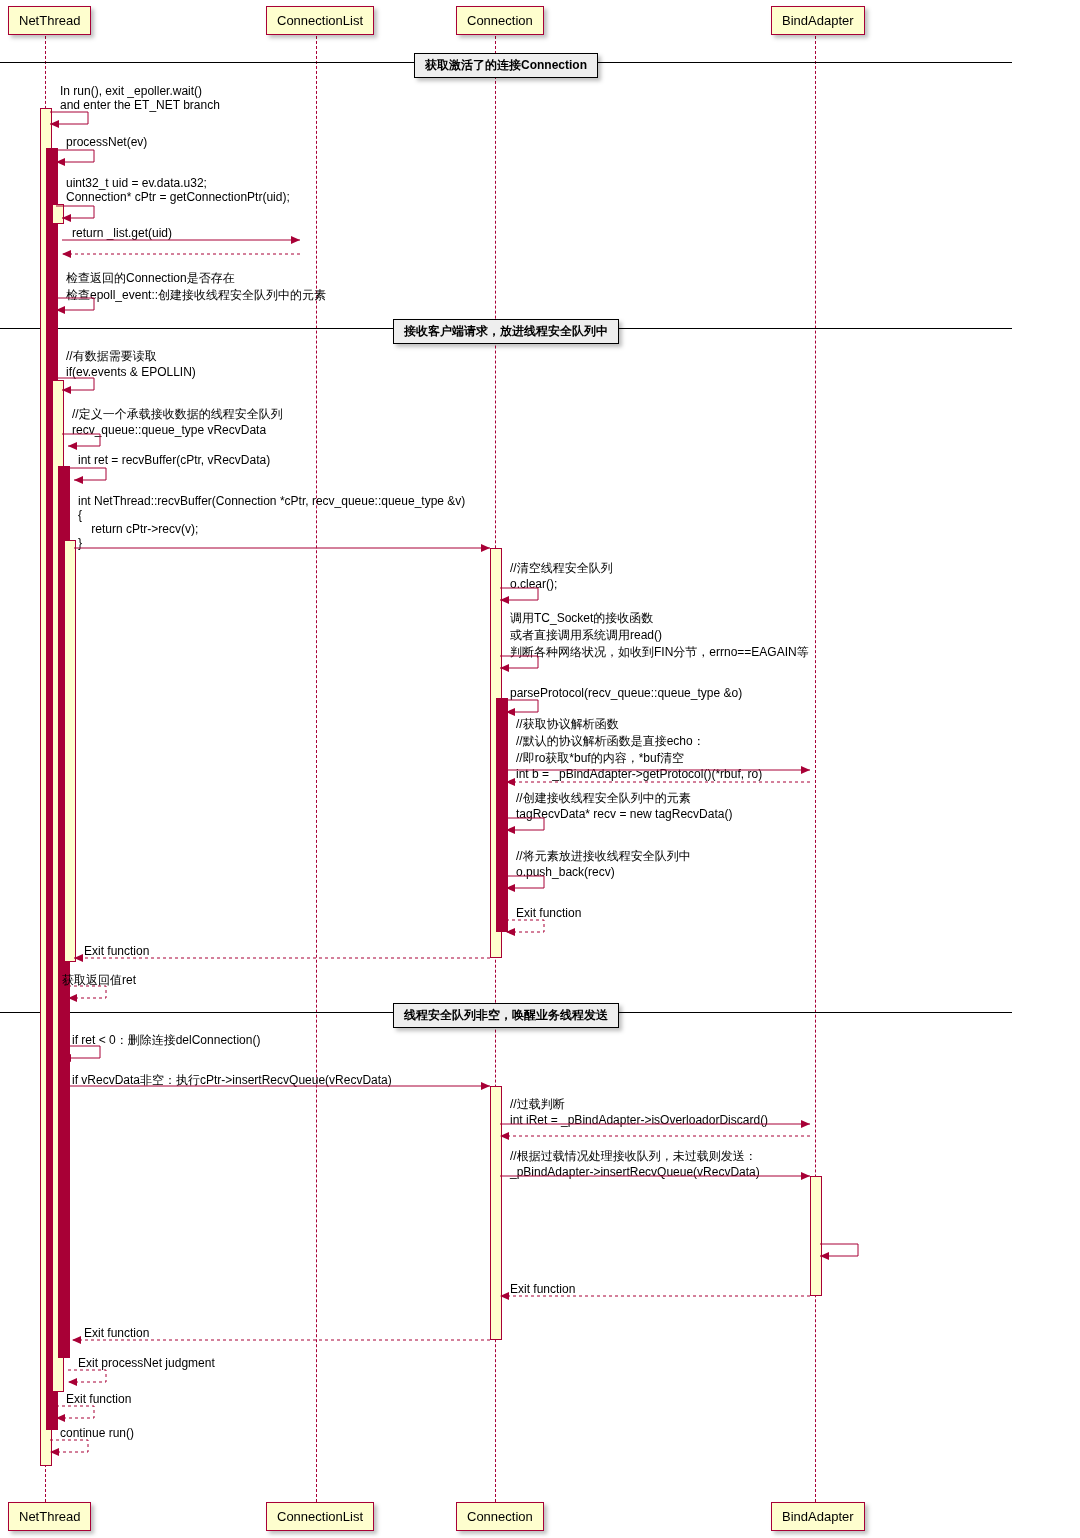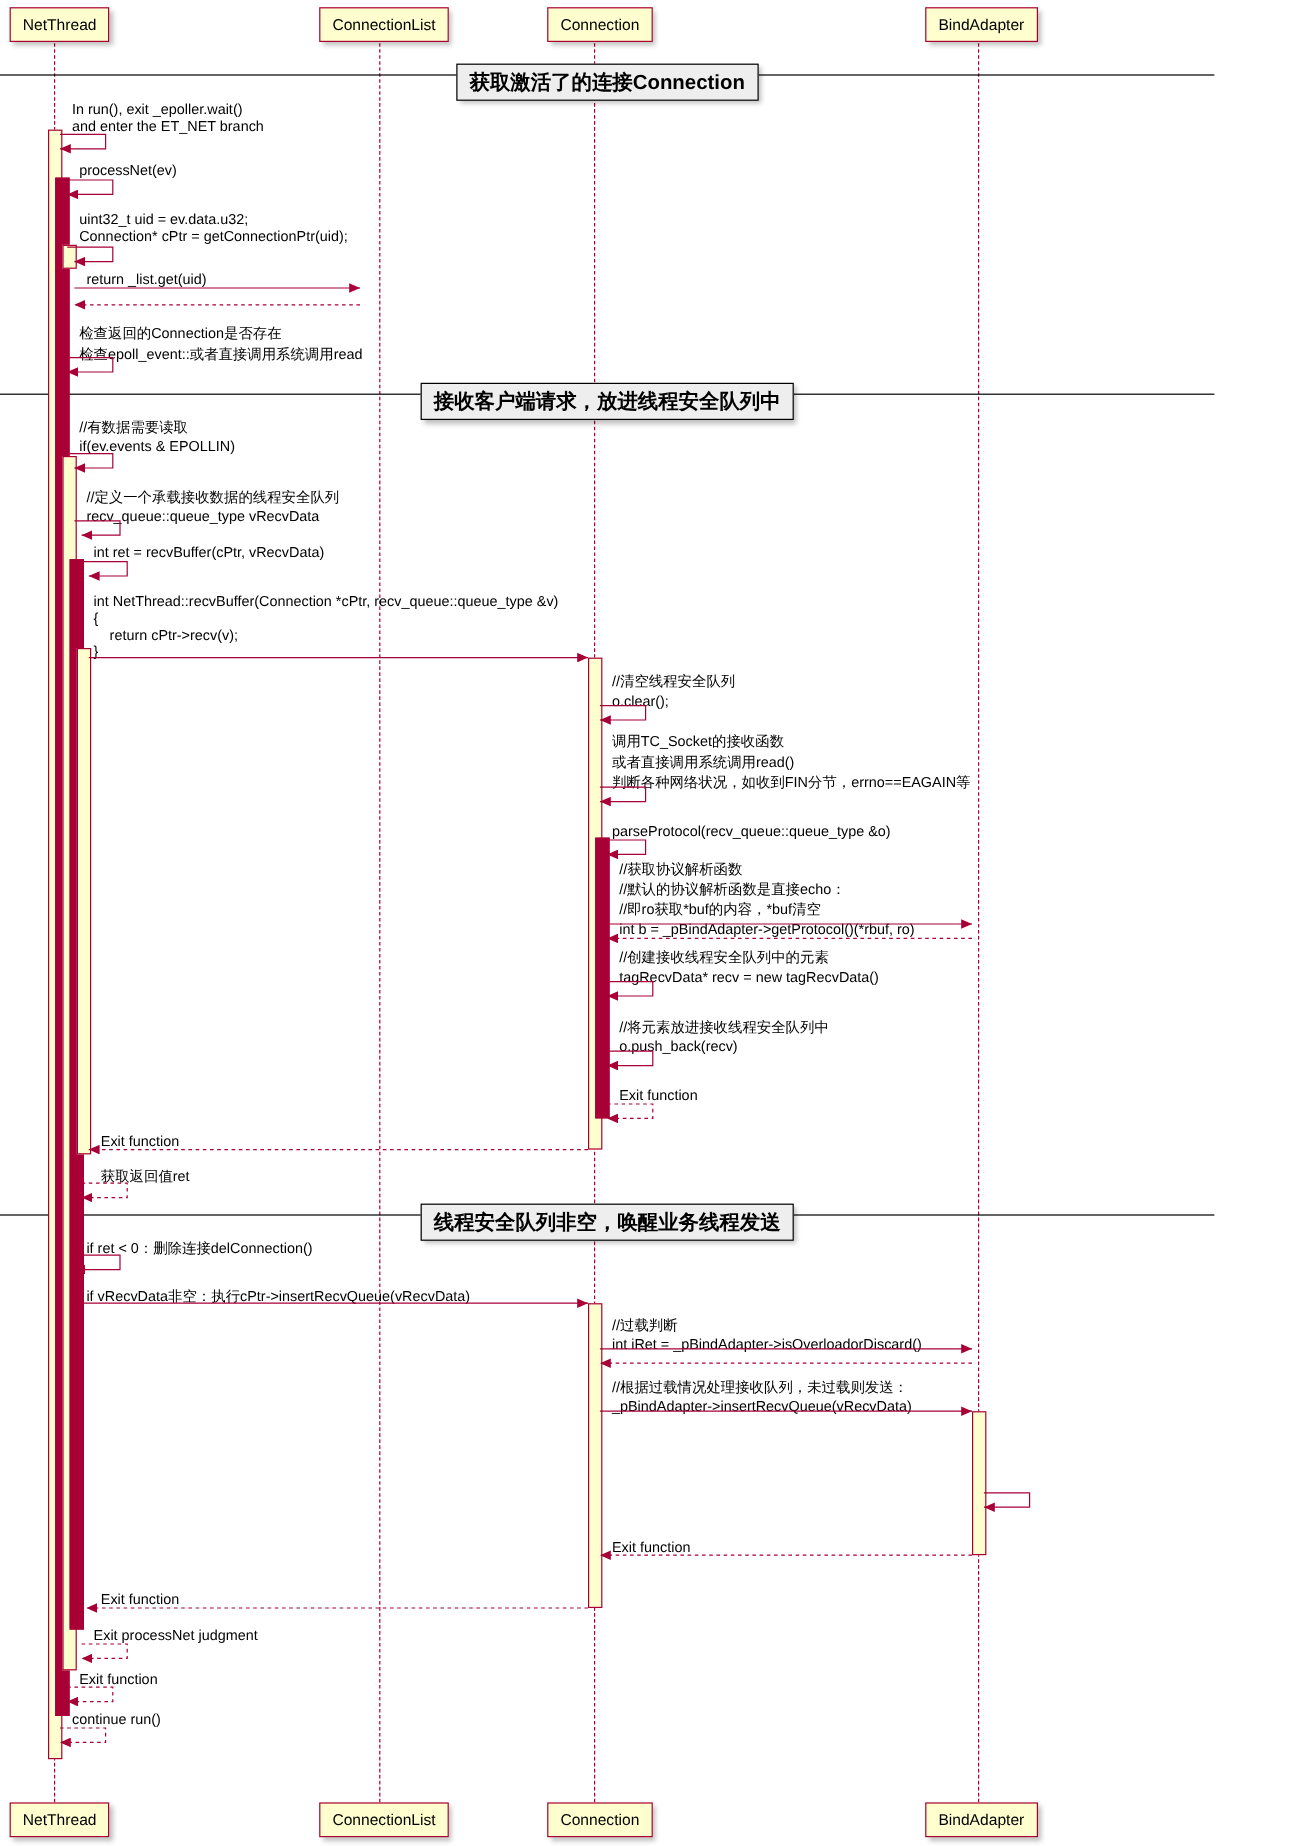--- a/index.html
+++ b/index.html
@@ -3,21 +3,21 @@
 <meta charset="utf-8">
 <style>
   body{margin:0;background:#fff;font-family:Arial,sans-serif;font-size:11px;color:#000}
   .canvas{position:relative;width:1012px;height:1538px}
   .partbox{position:absolute;background:#FEFECE;border:1.5px solid #A80036;padding:6px 10px;font-size:13px;box-shadow:3px 3px 4px rgba(0,0,0,.25)}
   .lifeline{position:absolute;top:36px;bottom:36px;border-left:1px dashed #A80036}
   .act{position:absolute;background:#FEFECE;border:1px solid #A80036;width:10px}
   .act.dark{background:#A80036}
   .msg{position:absolute;font-size:12px;white-space:pre}
   .hr{position:absolute;left:0;right:0;border-top:1.5px solid #000}
-  .divlabel{position:absolute;left:50%;transform:translateX(-50%);background:#EEEEEE;border:1px solid #000;padding:3px 10px;font-weight:bold;font-size:17px;box-shadow:3px 3px 4px rgba(0,0,0,.25)}
+  .divlabel{position:absolute;left:50%;transform:translateX(-50%);background:#EEEEEE;border:1px solid #000;padding:3px 10px;font-weight:bold;font-size:12px;box-shadow:3px 3px 4px rgba(0,0,0,.25)}
   svg.arrows{position:absolute;top:0;left:0;width:1080px;height:1538px;pointer-events:none}
 </style>
 </head>
 <body>
 
 <div class="canvas">
 
   <div class="lifeline" style="left:45px"></div>
   <div class="lifeline" style="left:316px"></div>
   <div class="lifeline" style="left:495px"></div>
@@ -53,21 +53,21 @@
 
   <div class="act" style="left:810px;top:1176px;height:118px"></div>
 
   <div class="msg" style="left:60px;top:84px">In run(), exit _epoller.wait()
 and enter the ET_NET branch</div>
   <div class="msg" style="left:66px;top:135px">processNet(ev)</div>
   <div class="msg" style="left:66px;top:176px">uint32_t uid = ev.data.u32;
 Connection* cPtr = getConnectionPtr(uid);</div>
   <div class="msg" style="left:72px;top:226px">return _list.get(uid)</div>
   <div class="msg" style="left:66px;top:270px">检查返回的Connection是否存在
-检查epoll_event::或者直接调用系统调用read</div>
+检查epoll_event::创建接收线程安全队列中的元素</div>
   <div class="msg" style="left:66px;top:348px">//有数据需要读取
 if(ev.events &amp; EPOLLIN)</div>
   <div class="msg" style="left:72px;top:406px">//定义一个承载接收数据的线程安全队列
 recv_queue::queue_type vRecvData</div>
   <div class="msg" style="left:78px;top:453px">int ret = recvBuffer(cPtr, vRecvData)</div>
   <div class="msg" style="left:78px;top:494px">int NetThread::recvBuffer(Connection *cPtr, recv_queue::queue_type &amp;v)
 {
     return cPtr-&gt;recv(v);
 }</div>
   <div class="msg" style="left:510px;top:560px">//清空线程安全队列
@@ -79,21 +79,21 @@
   <div class="msg" style="left:516px;top:790px">//创建接收线程安全队列中的元素
 tagRecvData* recv = new tagRecvData()</div>
   <div class="msg" style="left:516px;top:716px">//获取协议解析函数
 //默认的协议解析函数是直接echo：
 //即ro获取*buf的内容，*buf清空
 int b = _pBindAdapter-&gt;getProtocol()(*rbuf, ro)</div>
   <div class="msg" style="left:516px;top:848px">//将元素放进接收线程安全队列中
 o.push_back(recv)</div>
   <div class="msg" style="left:516px;top:906px">Exit function</div>
   <div class="msg" style="left:84px;top:944px">Exit function</div>
-  <div class="msg" style="left:84px;top:972px">获取返回值ret</div>
+  <div class="msg" style="left:62px;top:972px">获取返回值ret</div>
   <div class="msg" style="left:72px;top:1032px">if ret &lt; 0：删除连接delConnection()</div>
   <div class="msg" style="left:72px;top:1072px">if vRecvData非空：执行cPtr-&gt;insertRecvQueue(vRecvData)</div>
   <div class="msg" style="left:510px;top:1096px">//过载判断
 int iRet = _pBindAdapter-&gt;isOverloadorDiscard()</div>
   <div class="msg" style="left:510px;top:1148px">//根据过载情况处理接收队列，未过载则发送：
 _pBindAdapter-&gt;insertRecvQueue(vRecvData)</div>
   <div class="msg" style="left:510px;top:1282px">Exit function</div>
   <div class="msg" style="left:84px;top:1326px">Exit function</div>
   <div class="msg" style="left:78px;top:1356px">Exit processNet judgment</div>
   <div class="msg" style="left:66px;top:1392px">Exit function</div>

